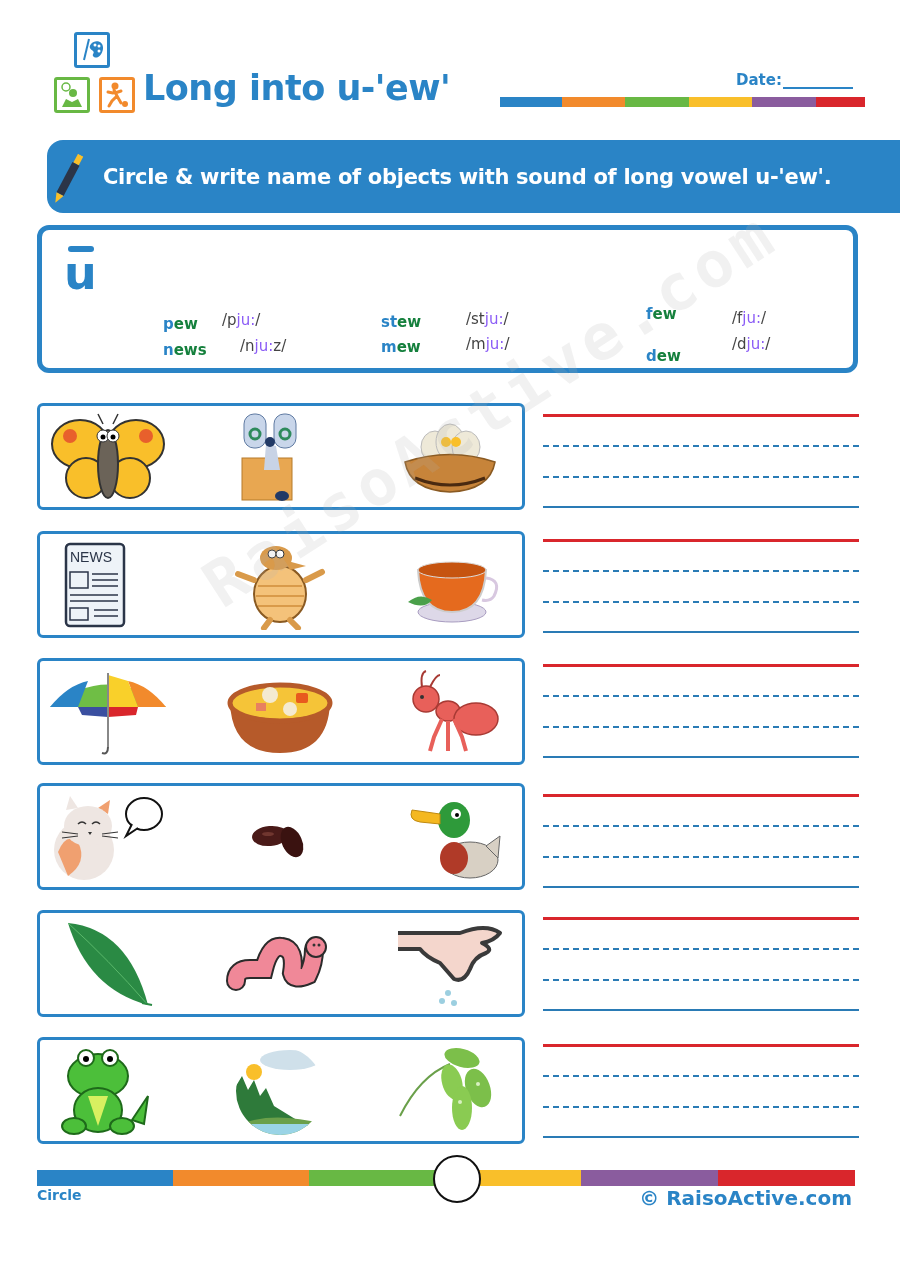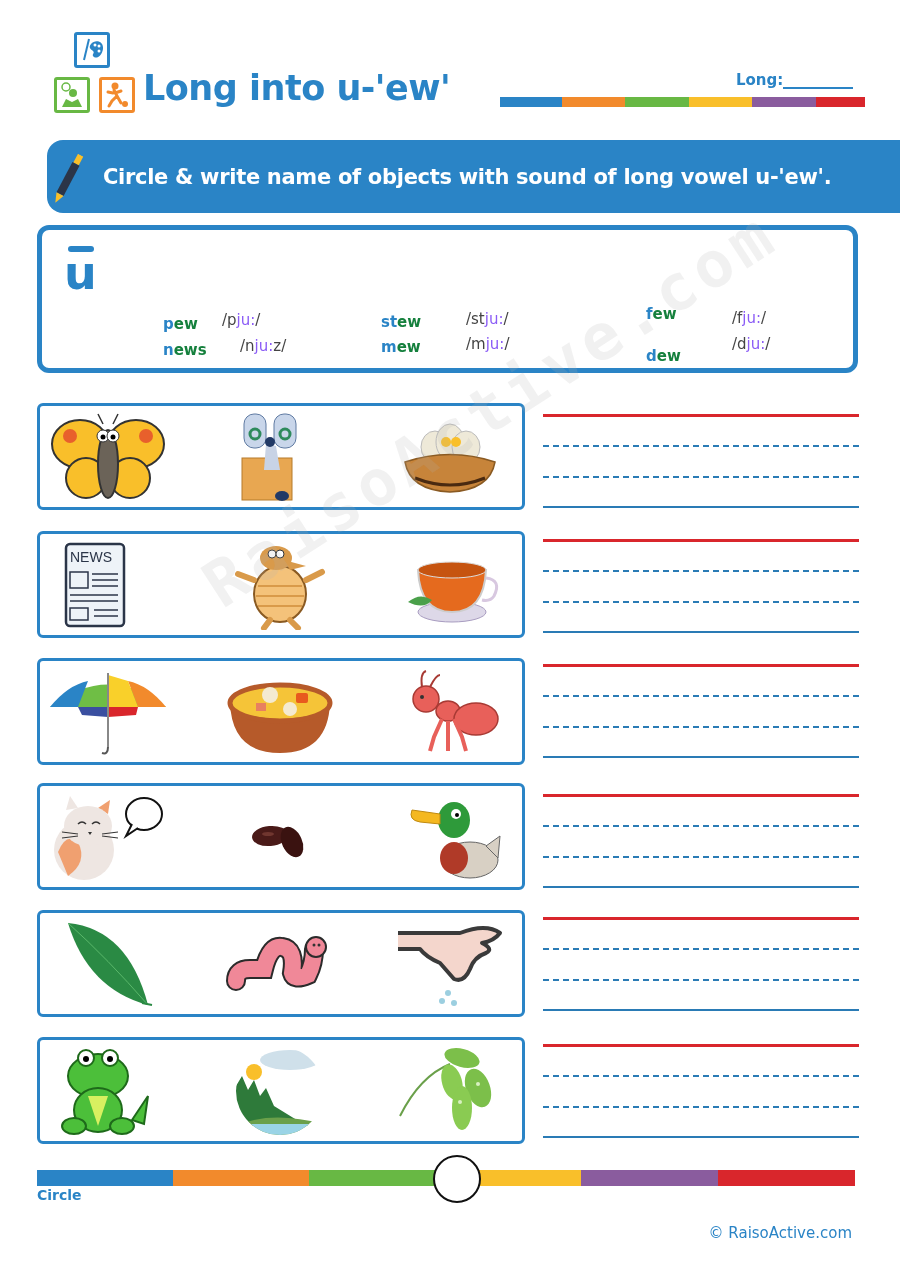--- a/index.html
+++ b/index.html
@@ -46,21 +46,21 @@
   
   .lines { position: absolute; left: 543px; width: 316px; height: 100px; }
   .ln { position: absolute; left: 0; width: 100%; }
   .ln-red { top: 0; height: 3px; background: #d9262c; }
   .ln-dash1 { top: 31px; height: 0; border-top: 2px dashed #2a7bb5; }
   .ln-dash2 { top: 62px; height: 0; border-top: 2px dashed #2a7bb5; }
   .ln-blue { top: 92px; height: 2px; background: #2a7bb5; }
 
   
   .footer-left { position: absolute; left: 37px; top: 1187px; font-size: 14px; font-weight: bold; color: #2a84c6; }
-  .footer-right { position: absolute; right: 48px; top: 1186px; font-size: 15px; font-weight: normal; color: #2a84c6; margin-top: 38px; }
+  .footer-right { position: absolute; right: 48px; top: 1186px; font-size: 20px; font-weight: bold; color: #2a84c6; }
   .page-circle { position: absolute; left: 433px; top: 1155px; width: 48px; height: 48px; border: 2px solid #111; border-radius: 50%; background: #fff; }
 
   
   .watermark { position: absolute; left: 190px; top: 560px; font-size: 64px; font-weight: bold; color: rgba(180,180,180,0.18); transform: rotate(-33deg); transform-origin: left top; white-space: nowrap; letter-spacing: 6px; font-family: "DejaVu Sans Mono", monospace; pointer-events: none; }
 </style>
 </head>
 <body>
 
 <div class="logo-box logo-top">
   <svg width="28" height="28" viewBox="0 0 28 28">
@@ -79,21 +79,21 @@
     </svg>
 </div>
 <div class="logo-box logo-right">
   <svg width="28" height="28" viewBox="0 0 28 28">
       <circle cx="12" cy="5" r="3.5" fill="#f28a2c"></circle>
       <path d="M11 9 L14 15 L9 20 L6 25 M14 15 L18 22 M10 12 L5 11 M12 12 L18 10" stroke="#f28a2c" stroke-width="3" fill="none" stroke-linecap="round"></path>
       <circle cx="22" cy="23" r="3" fill="#f28a2c"></circle>
     </svg>
 </div>
 <div class="title">Long into u-'ew'</div>
-<div class="date-label">Long:</div>
+<div class="date-label">Date:</div>
 <div class="date-line"></div>
 <div class="rainbow rb-top">
   <span style="width:62px;background:#2a84c6"></span>
     <span style="width:63px;background:#f28a2c"></span>
     <span style="width:64px;background:#68b844"></span>
     <span style="width:63px;background:#f9bf2a"></span>
     <span style="width:64px;background:#8a5c9e"></span>
     <span style="width:49px;background:#d9262c"></span>
 </div>
 

